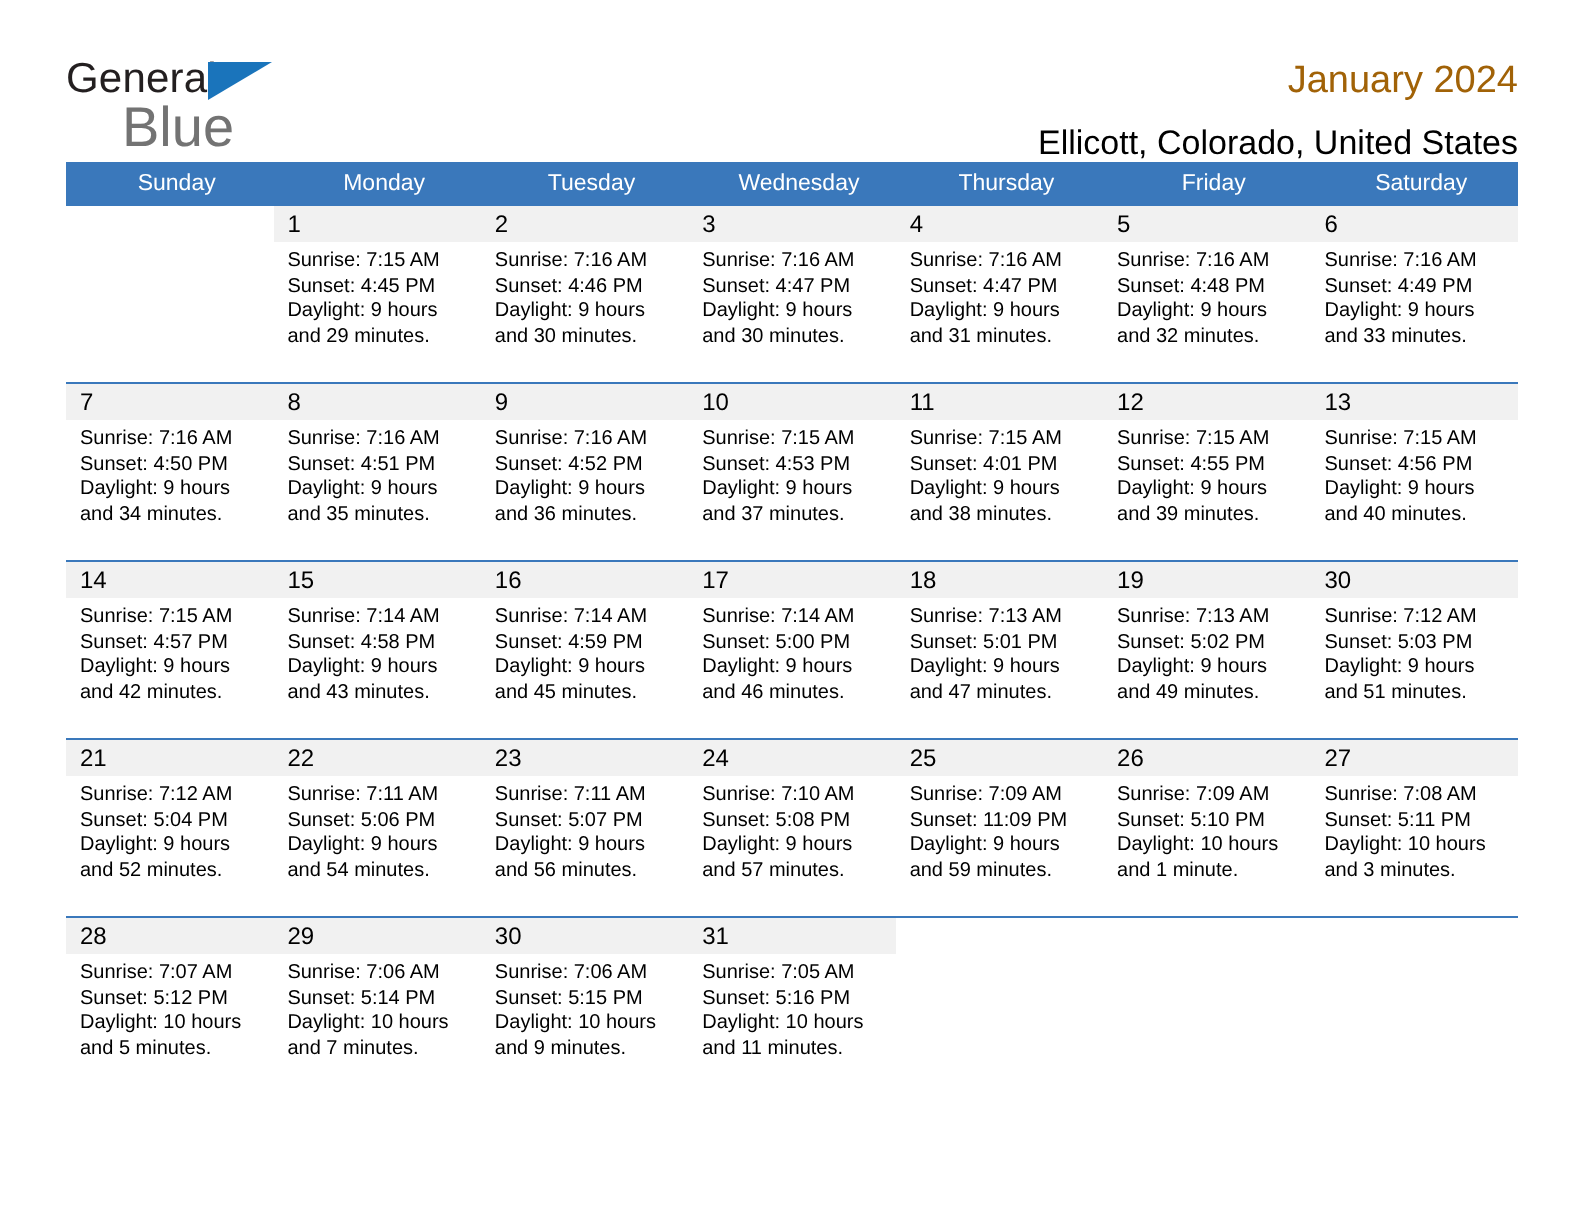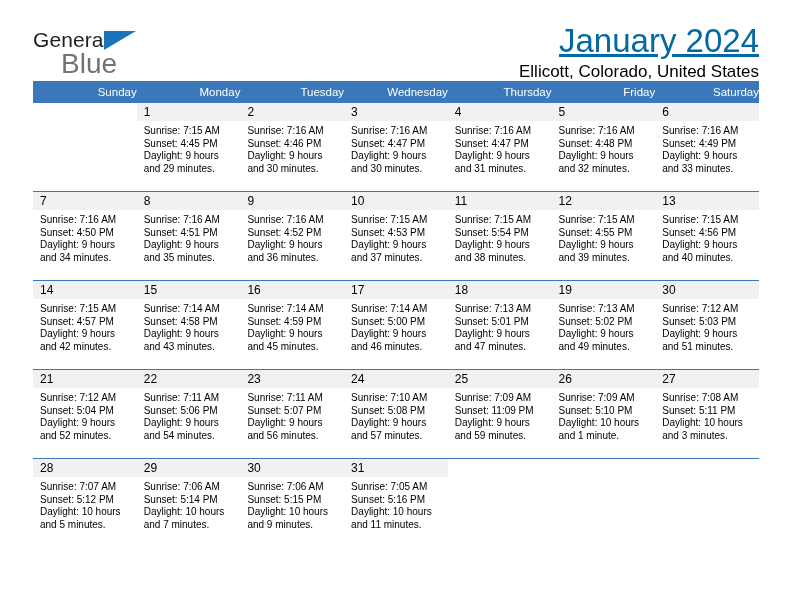--- a/index.html
+++ b/index.html
@@ -60,25 +60,24 @@
     width: 0;
     height: 0;
     border-left: 32px solid #1a74bb;
     border-bottom: 19px solid transparent;
   }
   .titles {
     text-align: right;
     flex: 0 0 auto;
   }
   .cal-title {
-    font-size: 33px;
+    font-size: 19px;
     line-height: 30px;
-    color: #0369a1;
+    color: #a16207;
     white-space: nowrap;
-    text-decoration: underline;
   }
   .cal-sub {
     margin-top: 8px;
     font-size: 17px;
     line-height: 16px;
     color: #000;
     white-space: nowrap;
   }
 
   
@@ -86,21 +85,21 @@
     margin-top: 9px;
     width: 726px;
     border-collapse: collapse;
     table-layout: fixed;
   }
   .calendar th {
     background: #3a78bb;
     color: #ffffff;
     font-size: 11.5px;
     font-weight: normal;
-    text-align: right;
+    text-align: center;
     padding: 5px 0 5px 7px;
     height: 19px;
     box-sizing: border-box;
   }
   .calendar td {
     vertical-align: top;
     padding: 0;
     border-top: 1px solid #3a78bb;
     width: 103.7px;
   }
@@ -281,21 +280,21 @@
                 <div>Daylight: 9 hours</div>
                 <div>and 37 minutes.</div>
               </div>
             </div>
           </td>
           <td>
             <div class="cell">
               <div class="daynum">11</div>
               <div class="info">
                 <div>Sunrise: 7:15 AM</div>
-                <div>Sunset: 5:54 PM</div>
+                <div>Sunset: 4:01 PM</div>
                 <div>Daylight: 9 hours</div>
                 <div>and 38 minutes.</div>
               </div>
             </div>
           </td>
           <td>
             <div class="cell">
               <div class="daynum">12</div>
               <div class="info">
                 <div>Sunrise: 7:15 AM</div>

